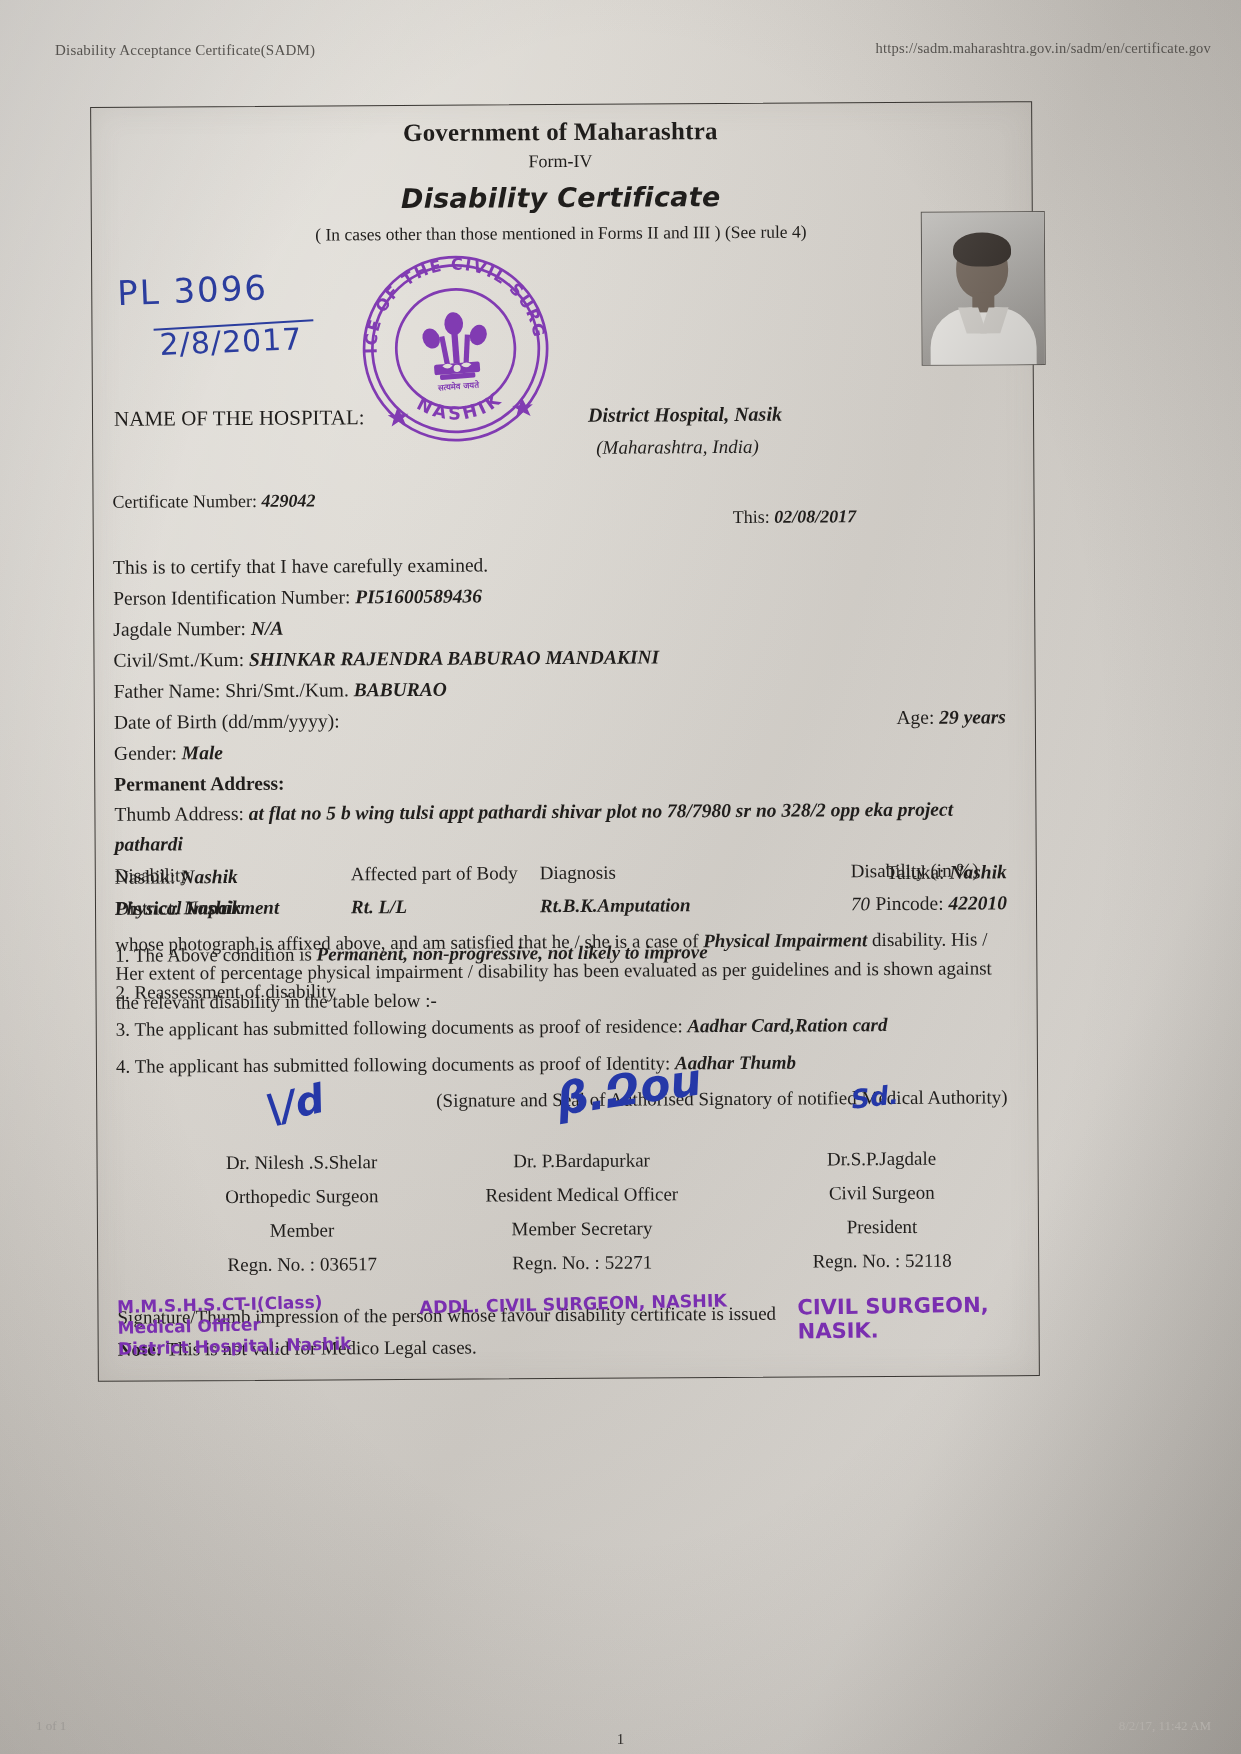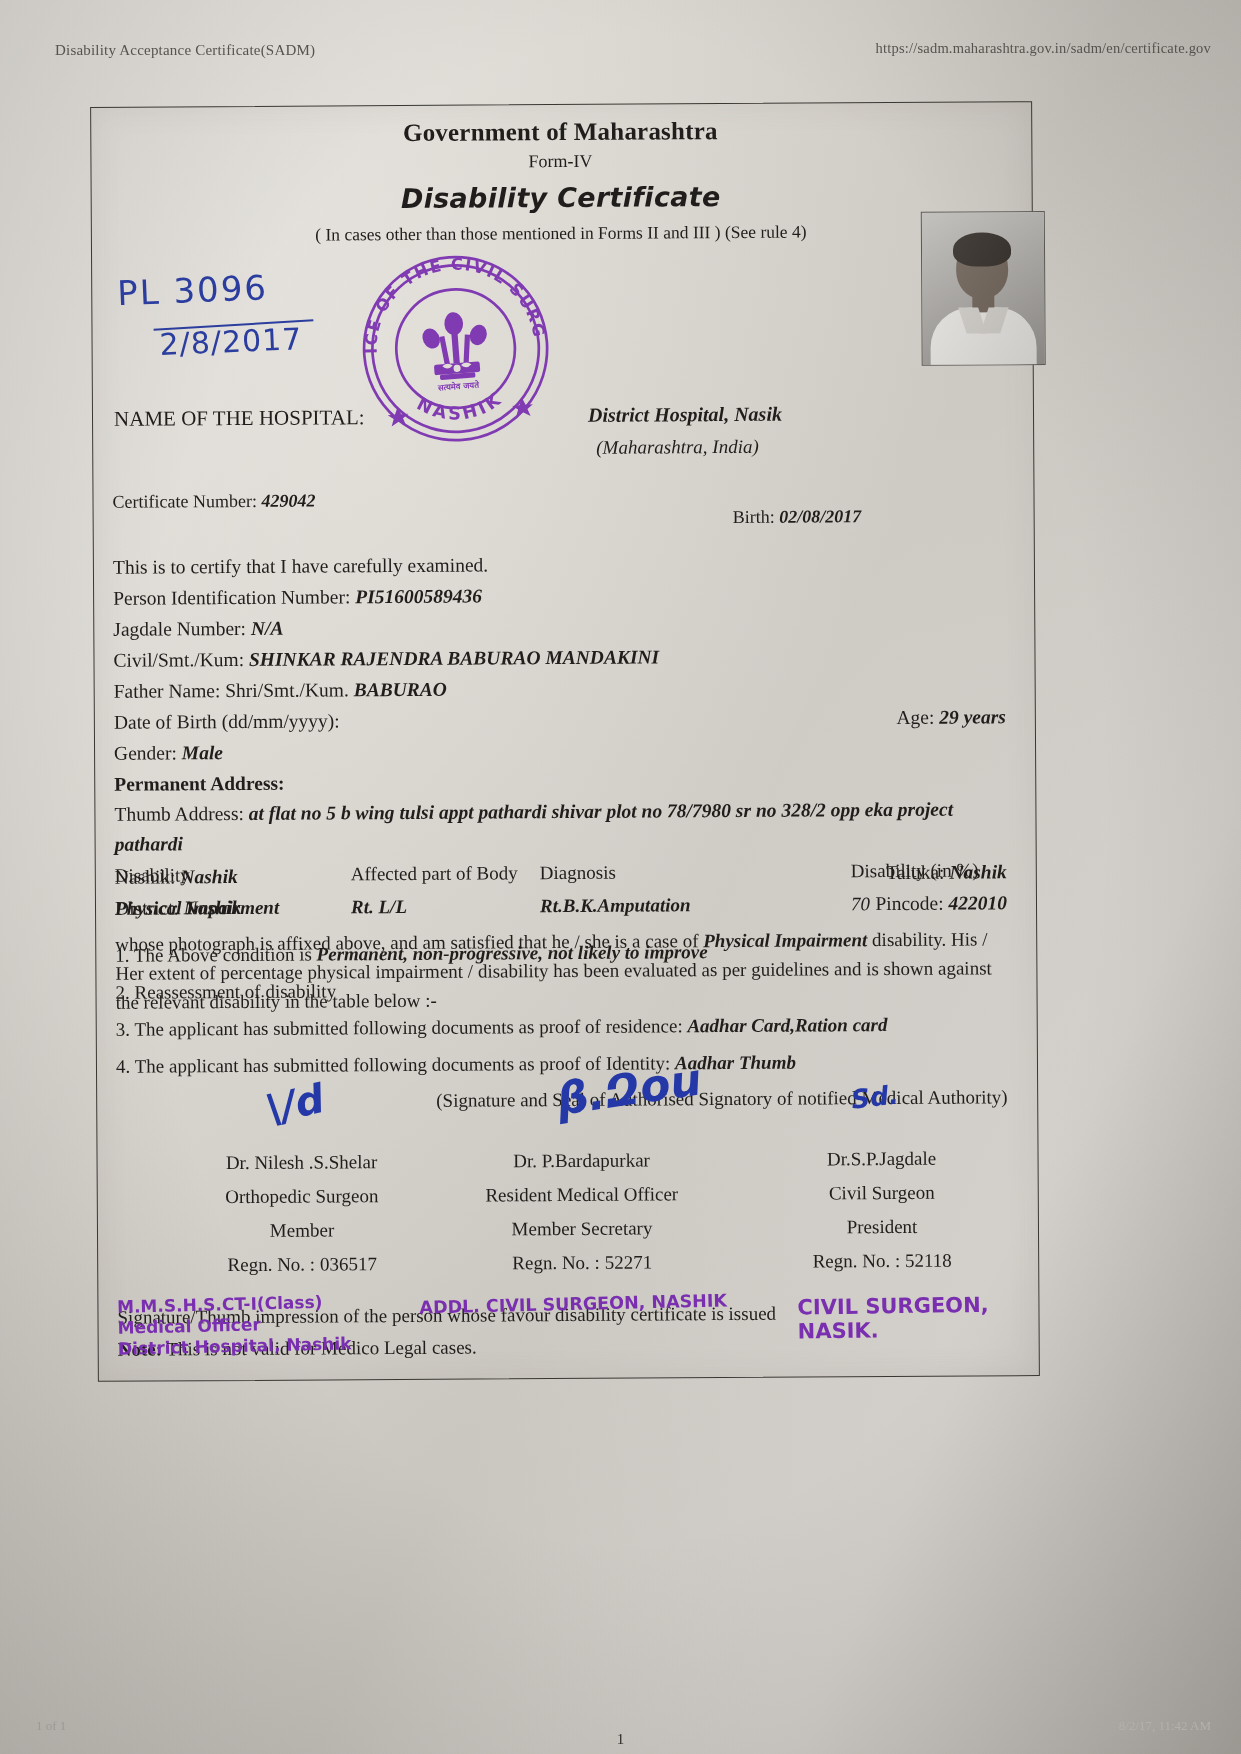--- a/index.html
+++ b/index.html
@@ -223,21 +223,21 @@
 
   <div class="hosp-label">NAME OF THE HOSPITAL:</div>
   <div class="hosp-name">District Hospital, Nasik</div>
   <div class="hosp-state">(Maharashtra, India)</div>
 
   <div class="certno">
     <span>Certificate Number:</span>
     <span class="v">429042</span>
   </div>
   <div class="certdate">
-    <span>Birth:</span>
+    <span>This:</span>
     <span class="v">02/08/2017</span>
   </div>
 
   <div class="body">
     <div class="row"><span>This is to certify that I have carefully examined.</span></div>
     <div class="row">
       <span>Person Identification Number:</span>
       <span class="v">PI51600589436</span>
     </div>
     <div class="row">

